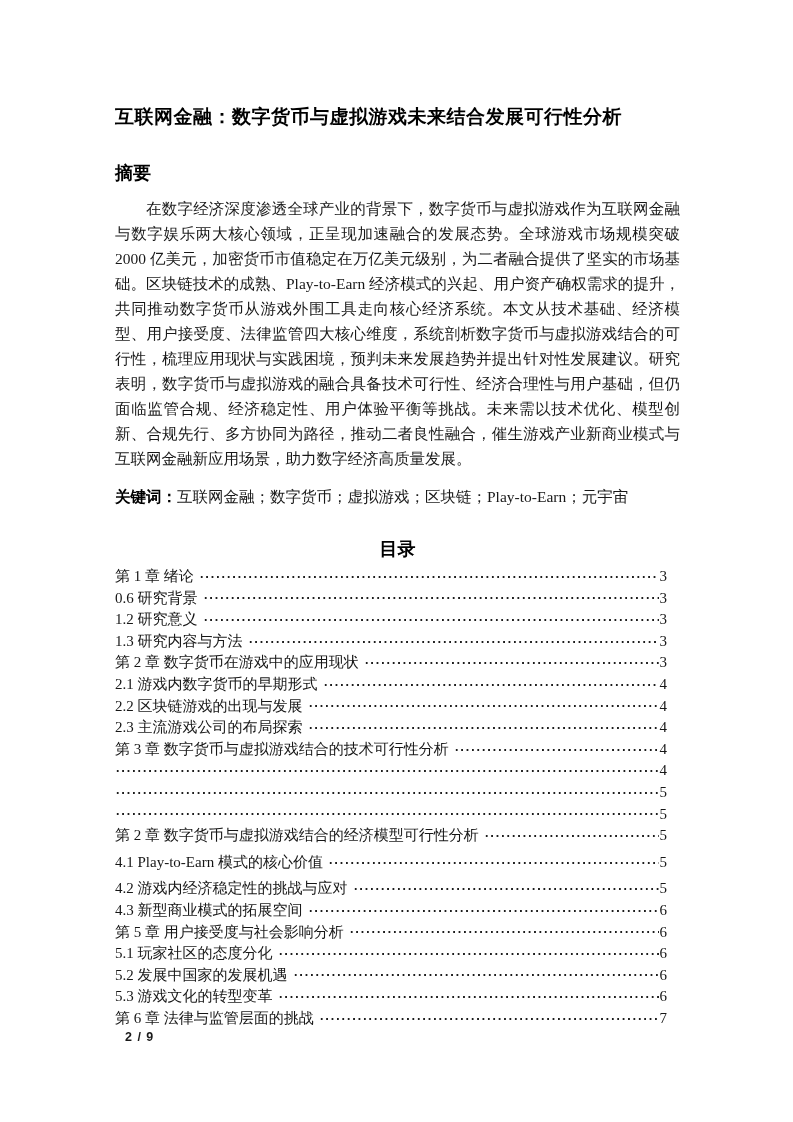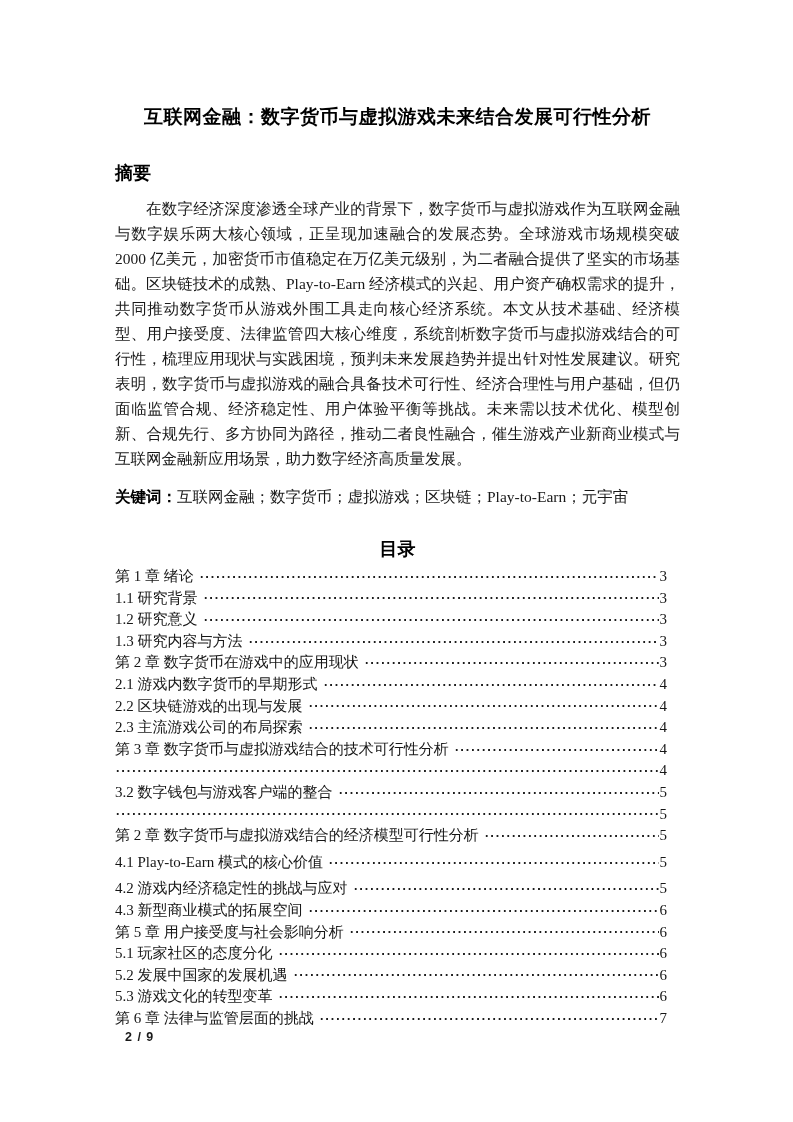--- a/index.html
+++ b/index.html
@@ -21,21 +21,21 @@
 
   .content {
     padding: 103px 113px 0 115px; 
   }
 
   .doc-title {
     font-family: "Liberation Sans", "DejaVu Sans", sans-serif;
     font-size: 19px;
     font-weight: bold;
     line-height: 27px;
-    text-align: center;
+    text-align: left;
     letter-spacing: 0.5px;
     color: #000000;
   }
 
   .abstract-heading {
     font-family: "Liberation Sans", "DejaVu Sans", sans-serif;
     font-size: 18px;
     font-weight: bold;
     line-height: 24px;
     text-align: left;
@@ -144,21 +144,21 @@
 
     <h2 class="toc-heading">目录</h2>
 
     <div class="toc-list">
         <div class="toc-row">
           <span class="toc-label">第 1 章 绪论</span>
           <span class="toc-leader"></span>
           <span class="toc-page">3</span>
         </div>
         <div class="toc-row">
-          <span class="toc-label">1.1 研究背景</span>
+          <span class="toc-label">0.6 研究背景</span>
           <span class="toc-leader"></span>
           <span class="toc-page">3</span>
         </div>
         <div class="toc-row">
           <span class="toc-label">1.2 研究意义</span>
           <span class="toc-leader"></span>
           <span class="toc-page">3</span>
         </div>
         <div class="toc-row">
           <span class="toc-label">1.3 研究内容与方法</span>
@@ -188,21 +188,20 @@
         <div class="toc-row">
           <span class="toc-label">第 3 章 数字货币与虚拟游戏结合的技术可行性分析</span>
           <span class="toc-leader"></span>
           <span class="toc-page">4</span>
         </div>
         <div class="toc-row">
           <span class="toc-leader"></span>
           <span class="toc-page">4</span>
         </div>
         <div class="toc-row">
-          <span class="toc-label">3.2 数字钱包与游戏客户端的整合</span>
           <span class="toc-leader"></span>
           <span class="toc-page">5</span>
         </div>
         <div class="toc-row">
           <span class="toc-leader"></span>
           <span class="toc-page">5</span>
         </div>
         <div class="toc-row">
           <span class="toc-label">第 2 章 数字货币与虚拟游戏结合的经济模型可行性分析</span>
           <span class="toc-leader"></span>

